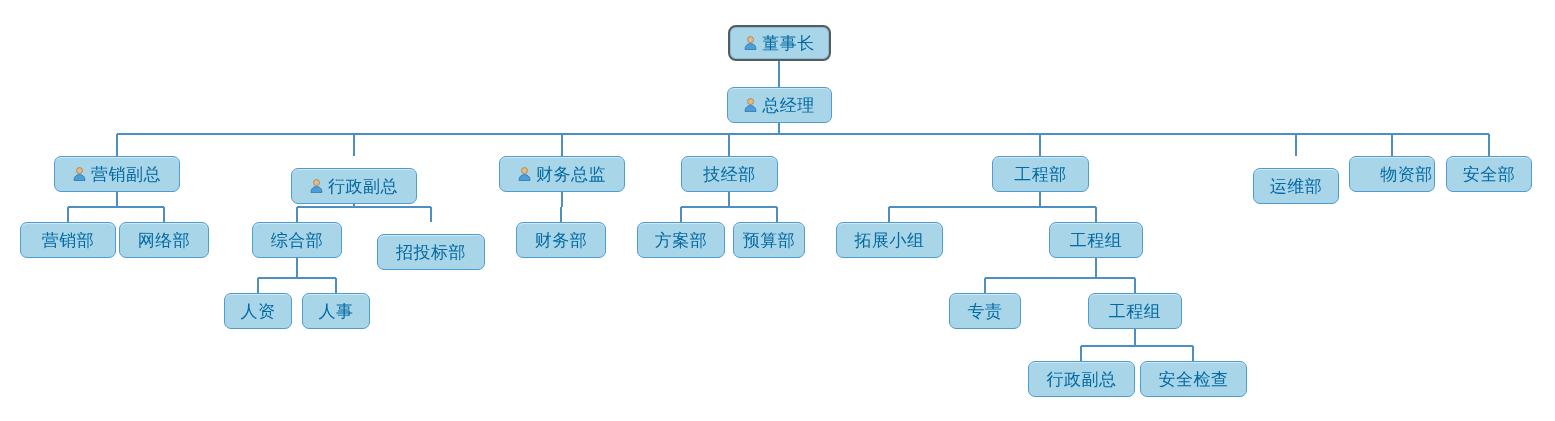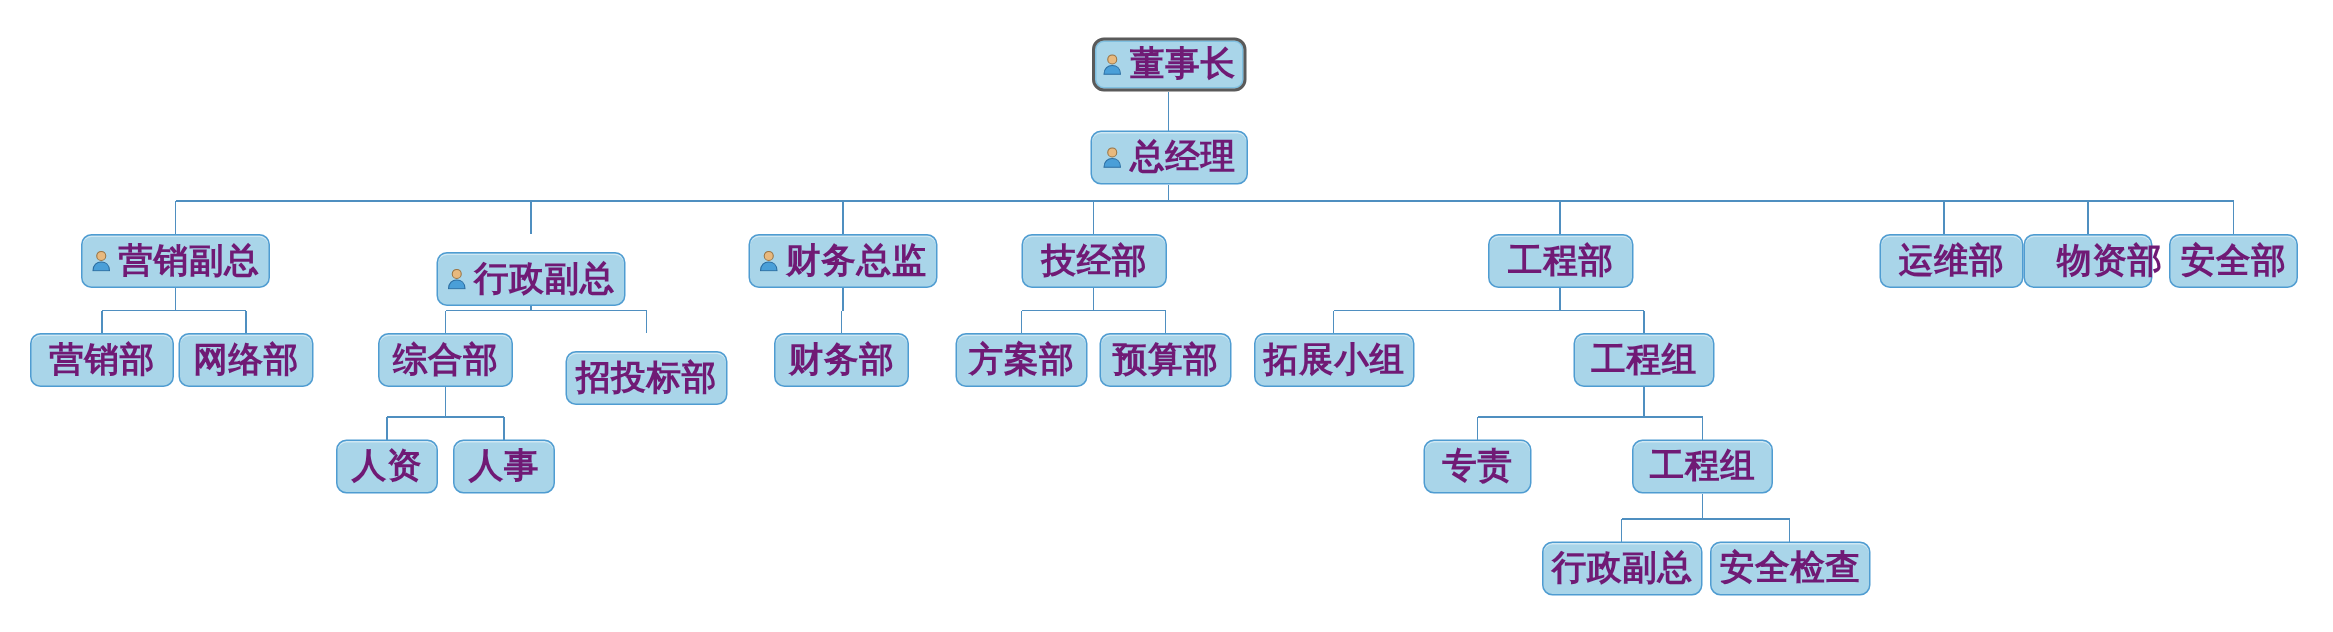--- a/index.html
+++ b/index.html
@@ -21,26 +21,25 @@
     position:absolute;
     box-sizing:border-box;
     height:36px;
     background:#a9d5e9;
     border:1px solid #4f9cd1;
     border-radius:7px;
     display:flex;
     align-items:center;
     justify-content:center;
     gap:5px;
-    color:#701a75;
-    font-size:23px;
+    color:#0369a1;
+    font-size:17px;
     line-height:1;
     white-space:nowrap;
     box-shadow:inset 0 1px 0 rgba(255,255,255,.45);
-    font-weight:bold;
   }
   .node.selected{
     border:2px solid #5a5a5a;
     border-radius:8px;
     box-shadow:inset 0 0 0 1px #7fbfe0;
   }
   .node .label{
     display:inline-block;
     letter-spacing:.5px;
   }
@@ -167,21 +166,21 @@
   </div>
 
   <div class="node" style="left:681px;top:156px;width:97px;">
     <span class="label">技经部</span>
   </div>
 
   <div class="node" style="left:992px;top:156px;width:97px;">
     <span class="label">工程部</span>
   </div>
 
-  <div class="node" style="left:1253px;top:156px;width:96px;">
+  <div class="node" style="left:1253px;top:168px;width:86px;">
     <span class="label">运维部</span>
   </div>
 
   <div class="node" style="left:1349px;top:156px;width:86px;padding-left:29px;">
     <span class="label">物资部</span>
   </div>
 
   <div class="node" style="left:1446px;top:156px;width:86px;">
     <span class="label">安全部</span>
   </div>
@@ -203,21 +202,21 @@
   </div>
 
   <div class="node" style="left:516px;top:222px;width:90px;">
     <span class="label">财务部</span>
   </div>
 
   <div class="node" style="left:637px;top:222px;width:88px;">
     <span class="label">方案部</span>
   </div>
 
-  <div class="node" style="left:733px;top:222px;width:88px;">
+  <div class="node" style="left:733px;top:222px;width:72px;">
     <span class="label">预算部</span>
   </div>
 
   <div class="node" style="left:836px;top:222px;width:107px;">
     <span class="label">拓展小组</span>
   </div>
 
   <div class="node" style="left:1049px;top:222px;width:94px;">
     <span class="label">工程组</span>
   </div>

